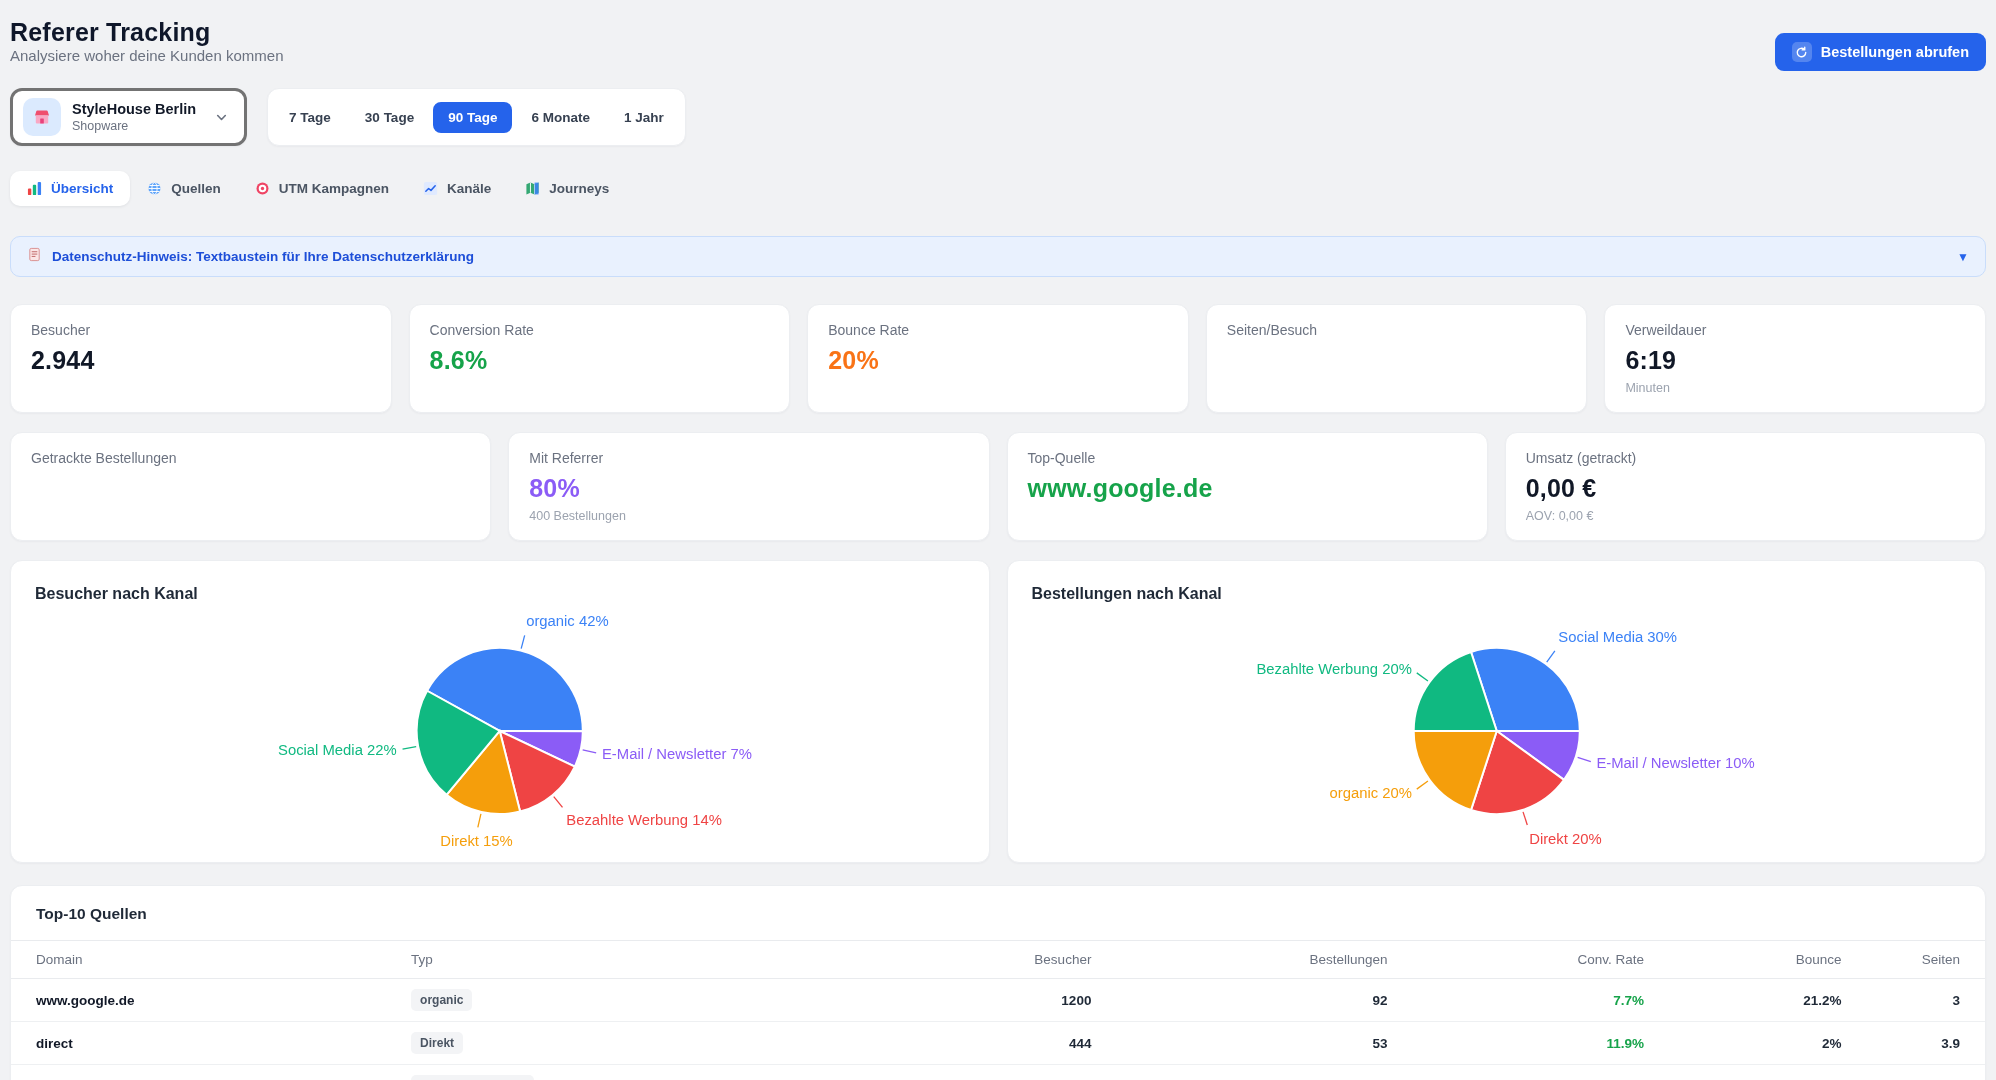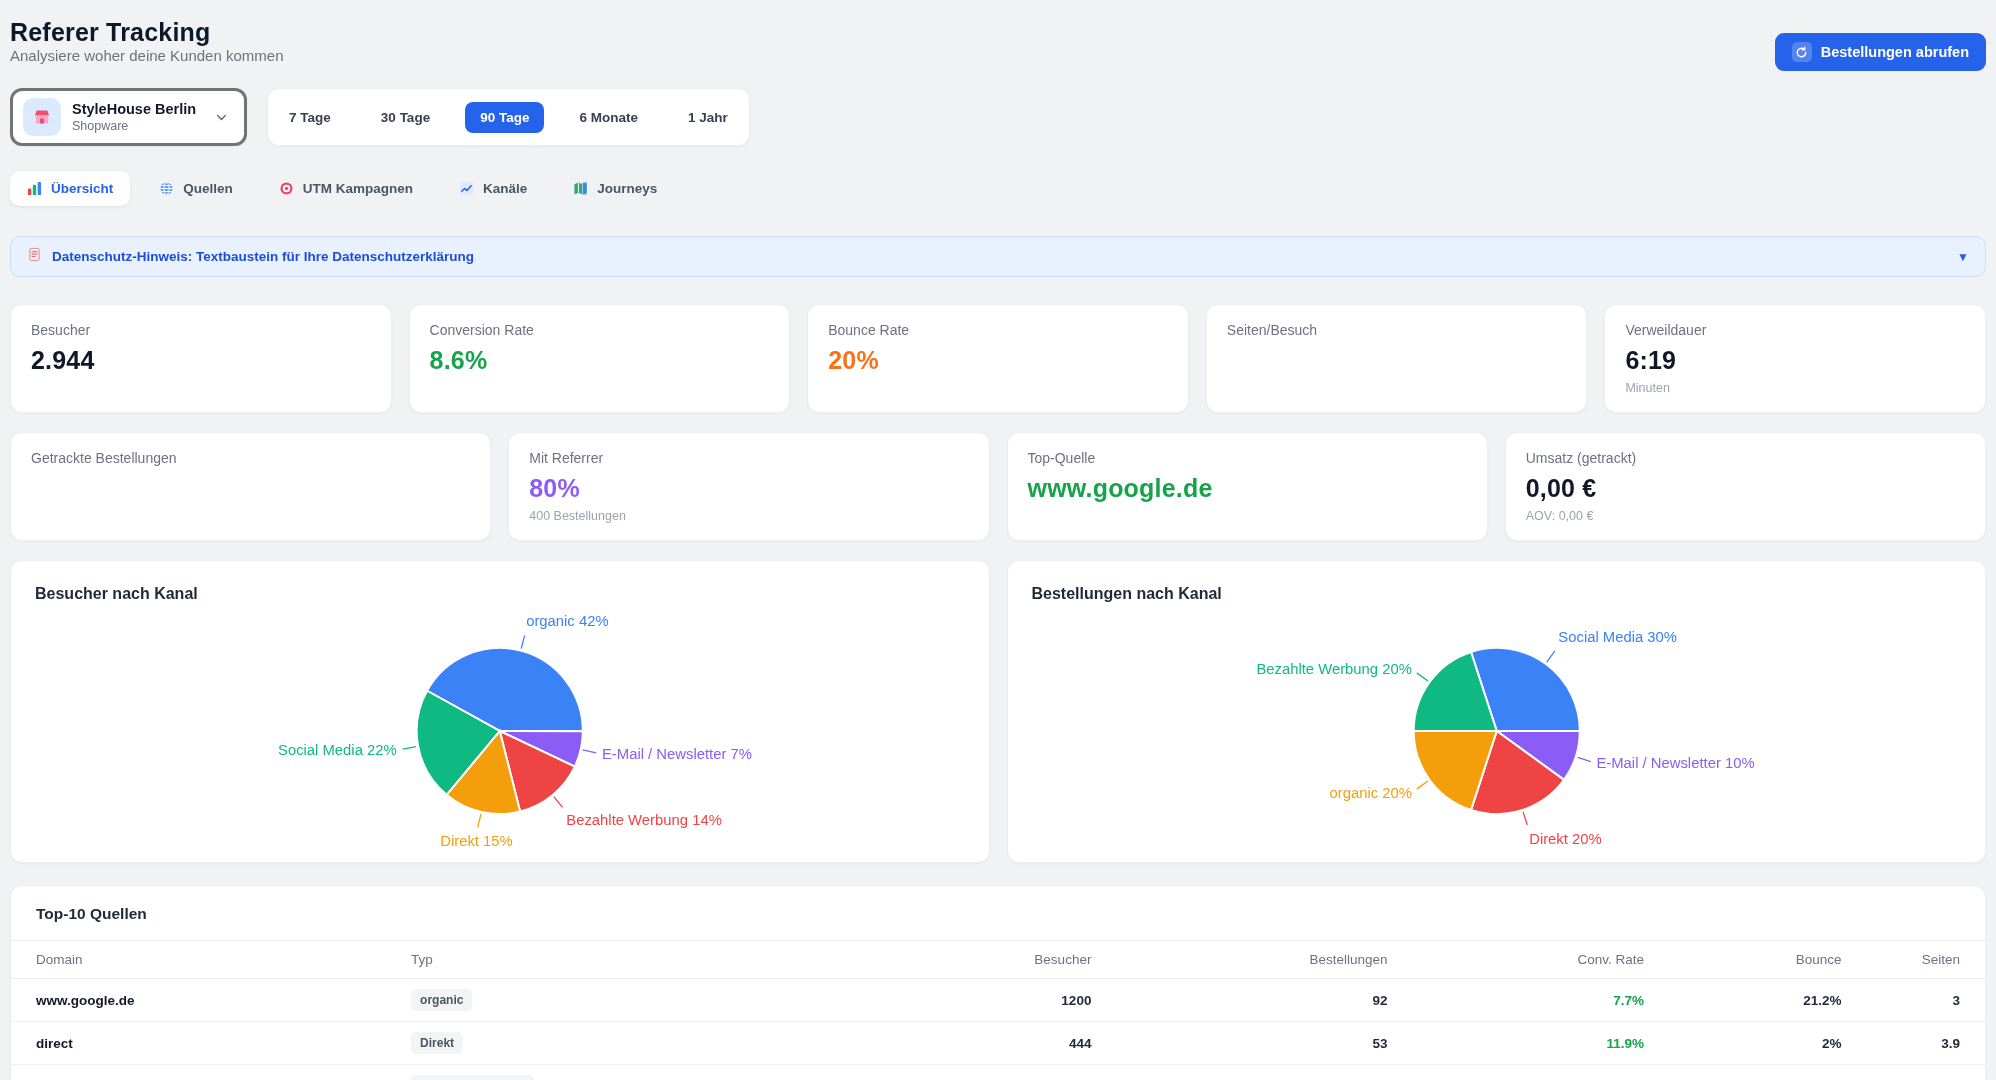--- a/index.html
+++ b/index.html
@@ -34,29 +34,29 @@
     box-shadow: 0 1px 2px rgba(16,24,40,.04); cursor: pointer;
   }
   .store-ico { width: 38px; height: 38px; border-radius: 10px; background: #dbeafe;
     display: flex; align-items: center; justify-content: center; }
   .store-name { font-size: 14.5px; font-weight: 700; color: #111827; }
   .store-platform { font-size: 12.5px; color: #6b7280; margin-top: 2px; }
   .store-chevron { margin-left: 8px; display: flex; }
 
   .time-tabs {
     background: #fff; border: 1px solid #eceef1; border-radius: 12px;
-    display: flex; align-items: center; gap: 20px; padding: 6px;
+    display: flex; align-items: center; gap: 4px; padding: 6px;
     box-shadow: 0 1px 2px rgba(16,24,40,.04);
   }
   .time-tab { font-size: 13.5px; font-weight: 600; color: #374151; padding: 8px 15px;
     border-radius: 8px; cursor: pointer; white-space: nowrap; }
   .time-tab.active { background: #2563eb; color: #fff; font-weight: 700; }
 
   
-  .nav-tabs { display: flex; align-items: center; gap: 12px; margin-bottom: 30px; }
+  .nav-tabs { display: flex; align-items: center; margin-bottom: 30px; }
   .nav-tab { display: flex; align-items: center; gap: 9px; font-size: 13.5px; font-weight: 600;
     color: #4b5563; padding: 10px 17px; border-radius: 10px; cursor: pointer; }
   .nav-tab.active { background: #fff; color: #2563eb;
     box-shadow: 0 1px 3px rgba(16,24,40,.08); }
   .nav-ico { display: inline-flex; align-items: center; }
 
   
   .banner {
     display: flex; align-items: center; gap: 10px;
     background: #e9f1fe; border: 1px solid #c9ddfb; border-radius: 10px;

